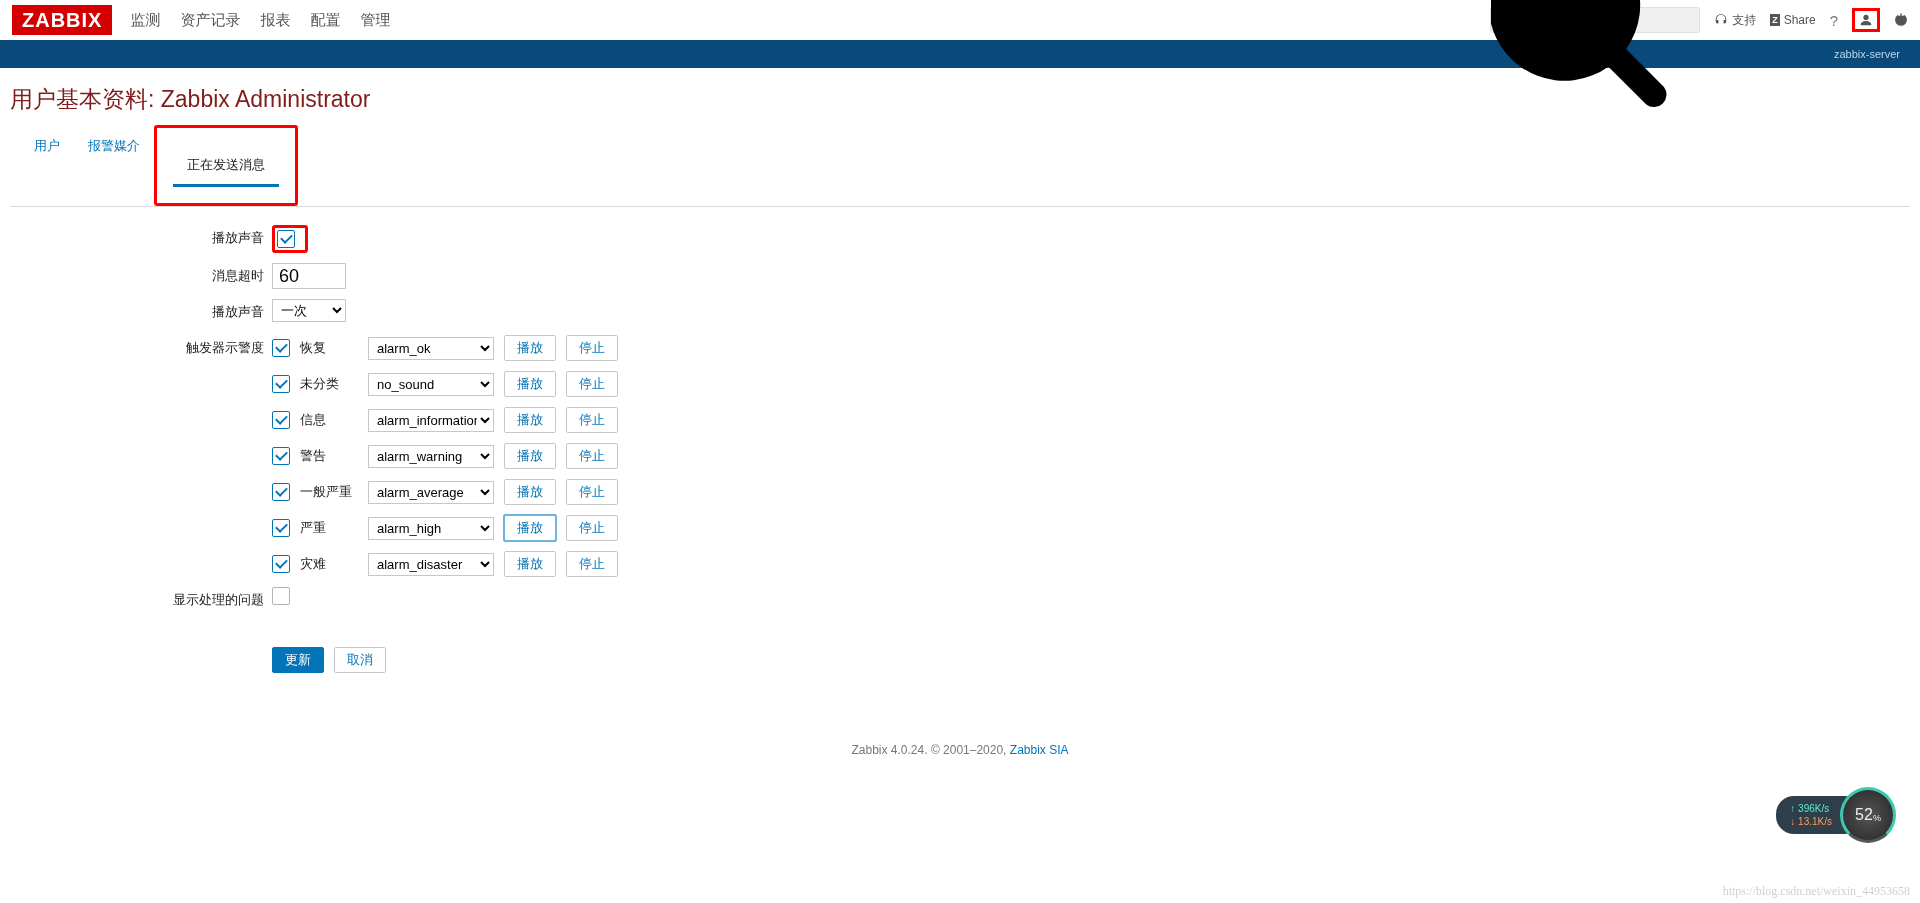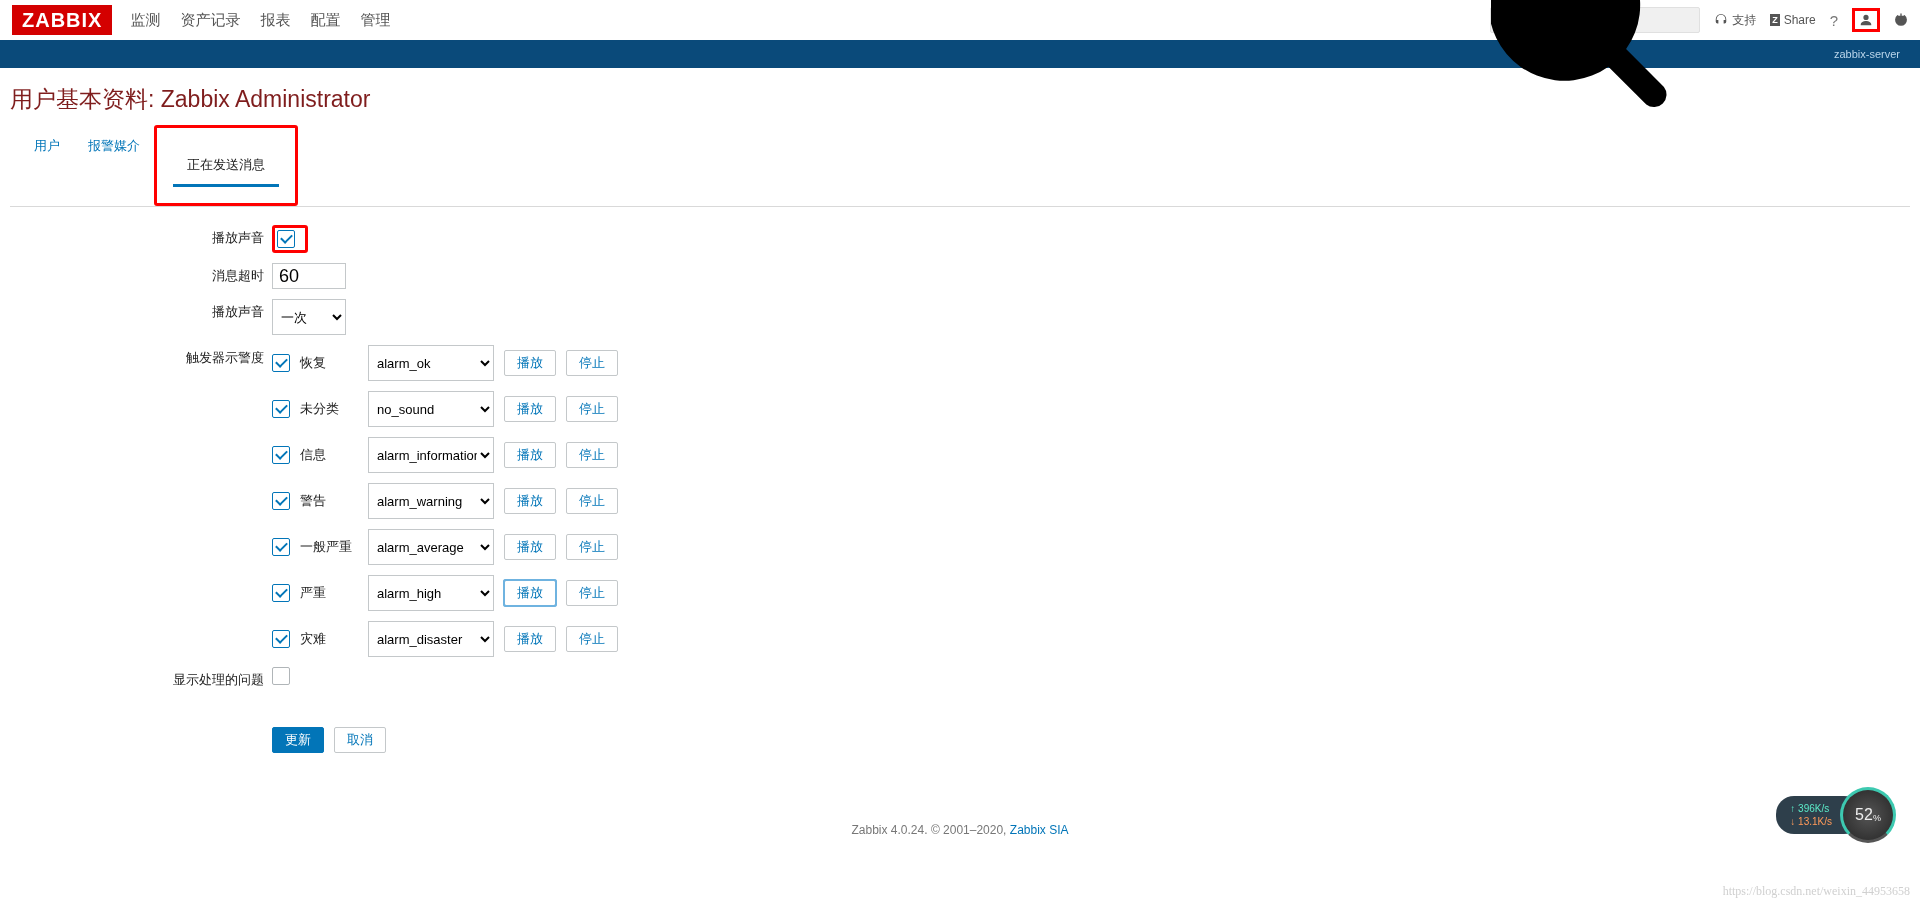--- a/index.html
+++ b/index.html
@@ -35,21 +35,21 @@
 .row { display: flex; align-items: flex-start; margin-bottom: 10px; min-height: 26px; }
 .label { width: 262px; text-align: right; padding-right: 8px; color: #222; padding-top: 4px; font-size: 13px; }
 .field { display: flex; align-items: center; gap: 10px; flex-wrap: wrap; }
 
 .chk { appearance: none; width: 18px; height: 18px; border: 1px solid #b0b5b8; border-radius: 2px; background: #fff; cursor: pointer; position: relative; }
 .chk:checked { border-color: #0275b8; }
 .chk:checked::after { content: ""; position: absolute; left: 5px; top: 1px; width: 5px; height: 9px; border: solid #0275b8; border-width: 0 2px 2px 0; transform: rotate(45deg); }
 .redbox-chk { border: 3px solid #ff0000; border-radius: 3px; padding: 2px 10px 2px 2px; display: inline-flex; }
 
 .txt { width: 74px; height: 26px; border: 1px solid #c4c8ca; padding: 0 6px; font-size: 18px; }
-.sel { width: 74px; height: 36px; border: 1px solid #c4c8ca; background: #fff; font-size: 13px; padding-left: 4px; }
+.sel { width: 74px; height: 23px; border: 1px solid #c4c8ca; background: #fff; font-size: 13px; padding-left: 4px; }
 .sel-wide { width: 126px; }
 
 .sev-grid { display: flex; flex-direction: column; gap: 10px; }
 .sev-row { display: flex; align-items: center; gap: 10px; }
 .sev-row .chk { flex-shrink: 0; }
 .sev-label { width: 58px; font-size: 13px; color: #222; }
 .btn { height: 26px; padding: 0 12px; border: 1px solid #c4c8ca; background: #fff; color: #0275b8; font-size: 13px; cursor: pointer; border-radius: 2px; }
 .btn.focus { outline: 2px solid #6fb3e0; outline-offset: -1px; box-shadow: 0 0 0 1px #6fb3e0; }
 .btn-primary { background: #0275b8; border-color: #0275b8; color: #fff; }
 

